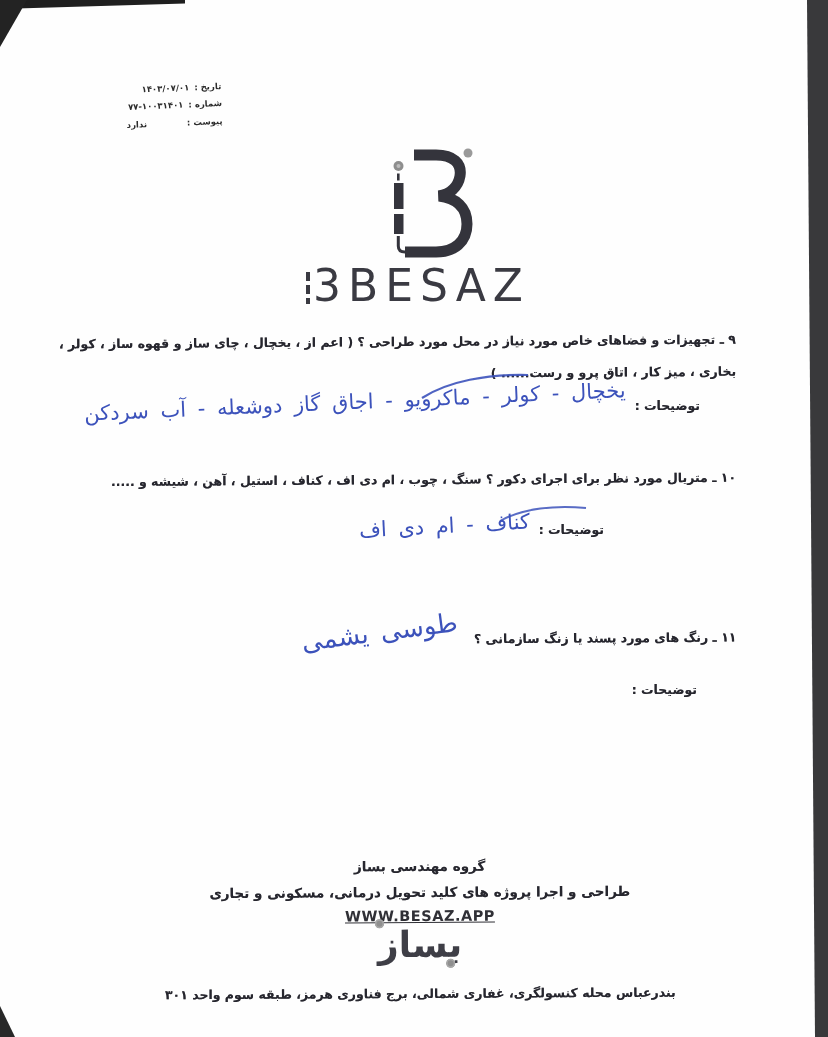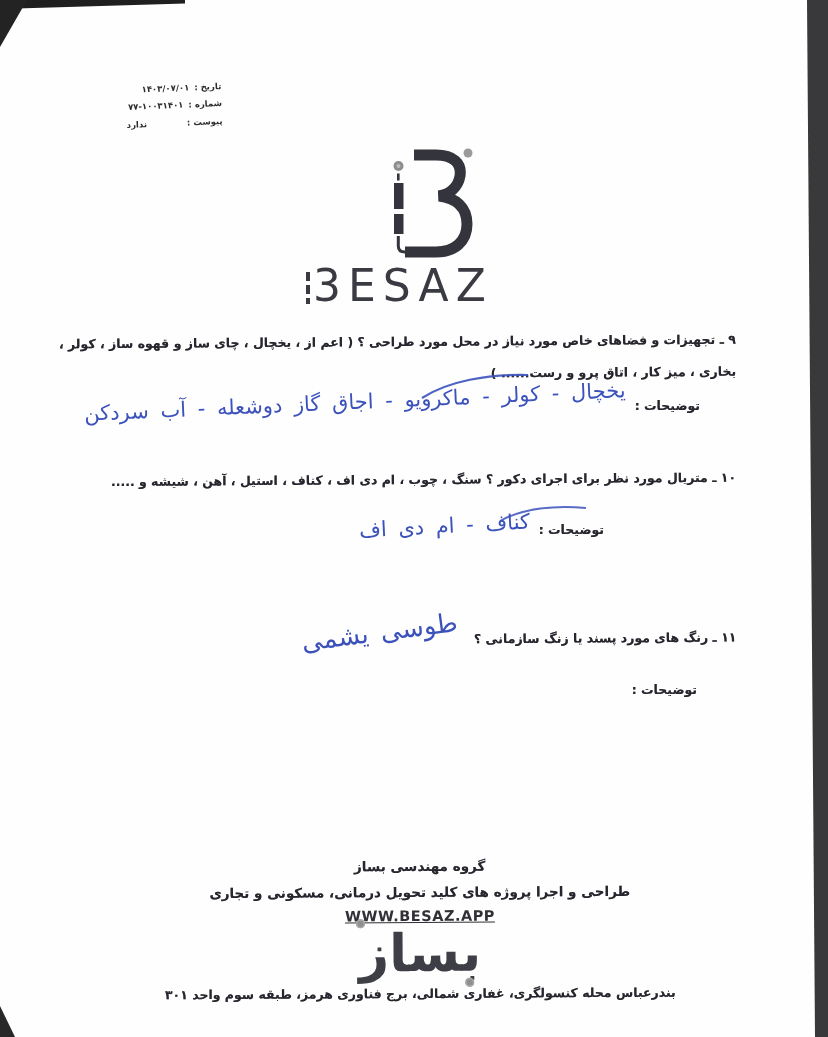--- a/index.html
+++ b/index.html
@@ -62,21 +62,21 @@
 
   
   .footer{position:absolute;left:20px;top:858px;width:800px;text-align:center;
           direction:rtl;color:#26262e;transform:rotate(-0.3deg);}
   .f-company{font-size:13.5px;font-weight:bold;text-shadow:0 0 0.5px rgba(38,38,46,.5);}
   .f-tagline{font-size:13.5px;font-weight:bold;margin-top:10px;
              text-shadow:0 0 0.5px rgba(38,38,46,.5);}
   .f-site{direction:ltr;font-size:14.5px;font-weight:bold;color:#303036;
           text-decoration:underline;letter-spacing:.5px;margin-top:8px;}
   .f-logo-wrap{margin-top:0;height:58px;}
-  .f-logo{position:relative;display:inline-block;font-size:52px;font-weight:bold;
+  .f-logo{position:relative;display:inline-block;font-size:36px;font-weight:bold;
           color:#3e3e46;line-height:1.15;}
   .gear{position:absolute;width:9px;height:9px;border-radius:50%;background:#8f8f8f;
         box-shadow:inset 0 0 0 1.5px #a8a8a8;}
   .gear.top{left:-3px;top:-5px;}
   .gear.bottom{right:7px;bottom:-3px;}
   .f-address{font-size:12.5px;font-weight:bold;margin-top:4px;
              text-shadow:0 0 0.5px rgba(38,38,46,.5);}
 </style>
 </head>
 <body>
@@ -110,21 +110,21 @@
     <rect x="5" y="27.5" width="2.6" height="7" fill="#34343c"></rect>
     <rect x="2" y="37" width="9.5" height="26" fill="#34343c"></rect>
     <rect x="2" y="68" width="9.5" height="20" fill="#34343c"></rect>
     <path d="M6.3 90 L6.3 100 Q6.3 106 13 106" stroke="#34343c" stroke-width="3" fill="none"></path>
     <path d="M 22 9 H 44 C 61 9 70 17 68 30 C 66 42 57 48 47 50 C 64 52 75 61 75 78 C 75 96 62 106 44 106 H 13" stroke="#34343c" stroke-width="11" fill="none"></path>
   </svg>
 
   <div class="logo-word">
     <span class="b-bar"></span>
       <span>3</span>
-      <span>ESAZ</span>
+      <span>BESAZ</span>
   </div>
 
   <div class="q" id="q9">
     <div class="qline">۹ ـ تجهیزات و فضاهای خاص مورد نیاز در محل مورد طراحی ؟ ( اعم از ، یخچال ، چای ساز و قهوه ساز ، کولر ،</div>
     <div class="qline">بخاری ، میز کار ، اتاق پرو و رست...... )</div>
   </div>
 
   <svg class="flourish" id="flo9" viewBox="0 0 110 30">
     <path d="M2 27 C 28 10 68 3 108 4" stroke="#3c52bb" stroke-width="2.2" fill="none" opacity="0.9"></path>
   </svg>

